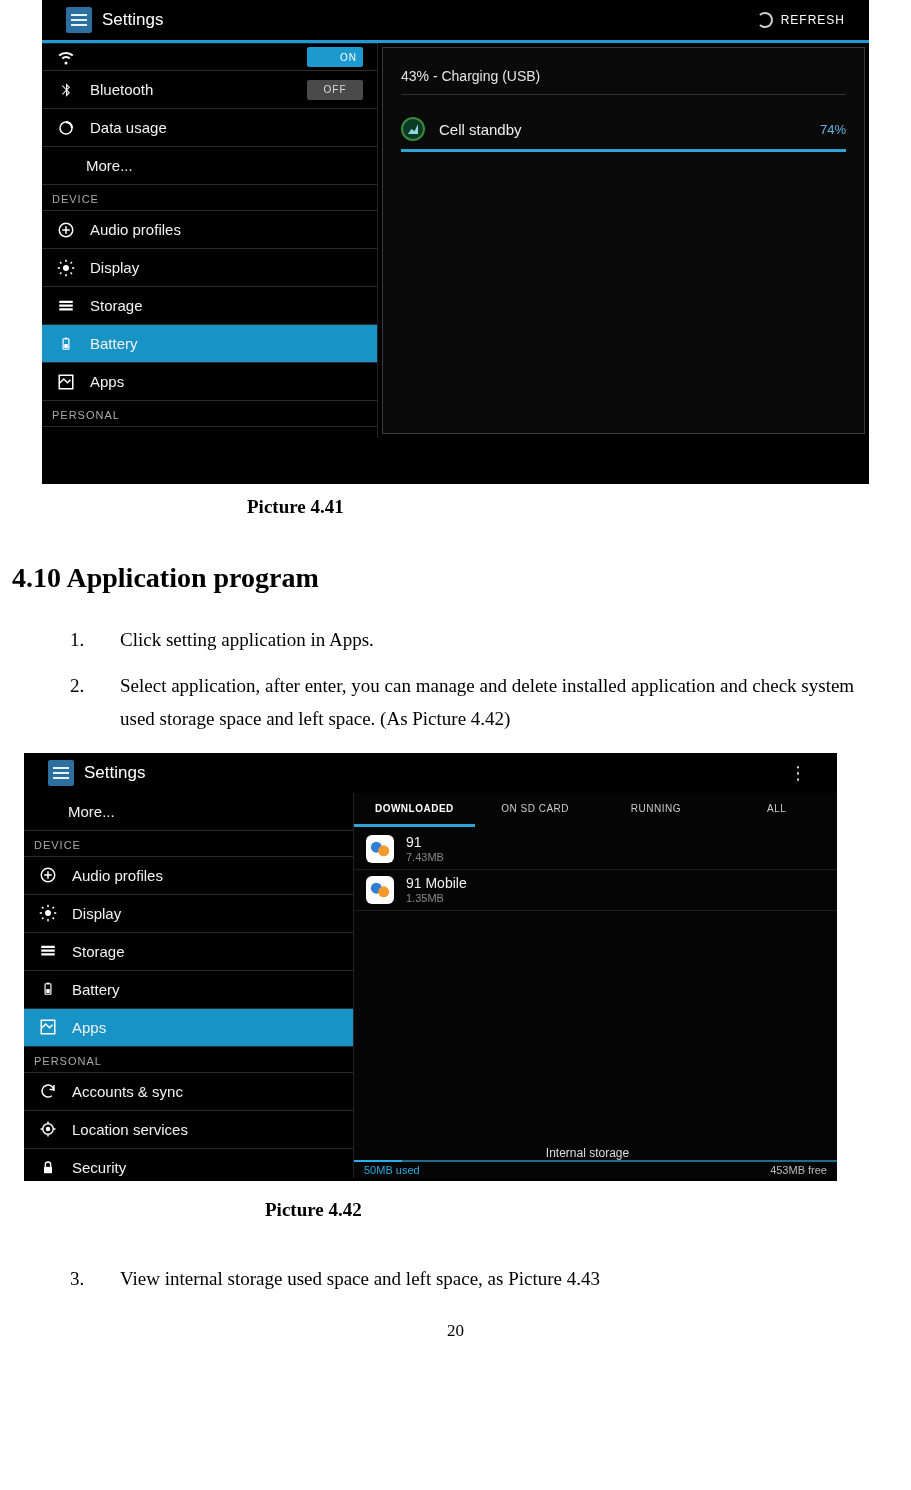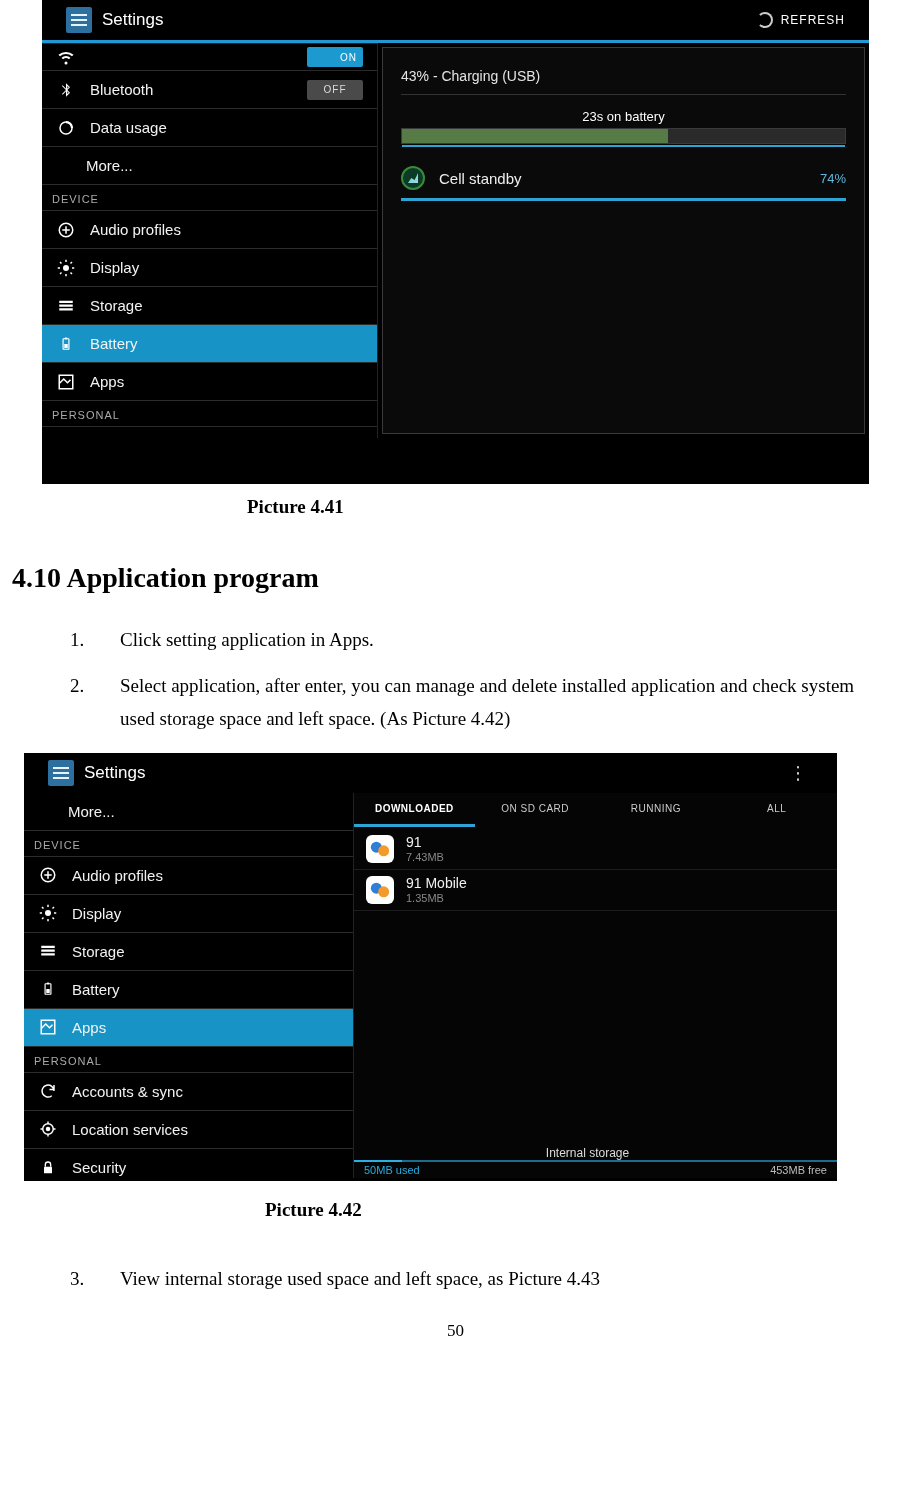--- a/index.html
+++ b/index.html
@@ -262,24 +262,20 @@
                   <path d="M3 14l6-6 5 5 4-4"></path>
                 </svg>
             </span>
             <span class="lbl">Apps</span>
           </div>
           <div class="s1-sec">PERSONAL</div>
         </div>
 
         <div class="s1-main">
           <div class="s1-charge">43% - Charging (USB)</div>
-          <div class="s1-graphbox">
-            <div class="s1-graph-cap">23s on battery</div>
-            <div class="s1-graph"></div>
-          </div>
           <div class="s1-cell">
             <span class="cell-icon"></span>
             <span class="cell-name">Cell standby</span>
             <span class="cell-pct">74%</span>
           </div>
         </div>
       </div>
     </div>
   </div>
 
@@ -455,14 +451,14 @@
 
   <div class="caption2">Picture 4.42</div>
 
   <div class="ol">
     <div class="li">
       <span class="num">3.</span>
       <span class="txt">View internal storage used space and left space, as Picture 4.43</span>
     </div>
   </div>
 
-  <div class="pagenum">50</div>
+  <div class="pagenum">20</div>
 </div>
 
 </body></html>

